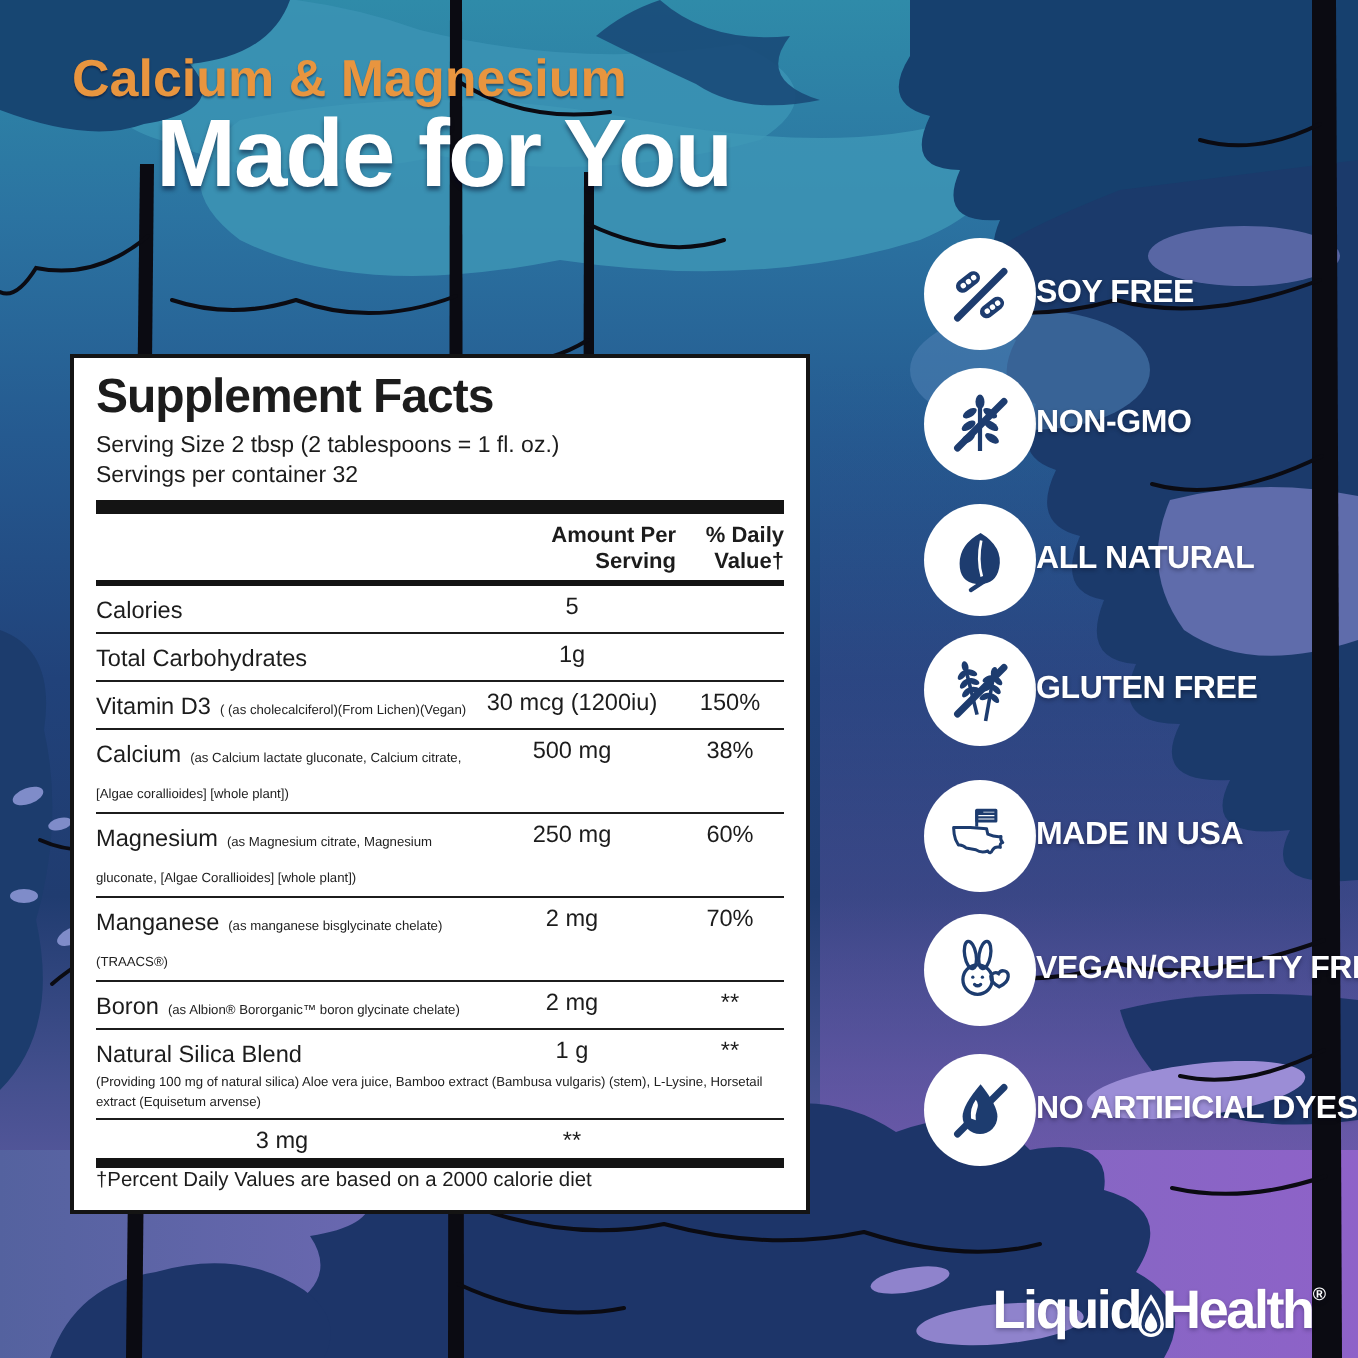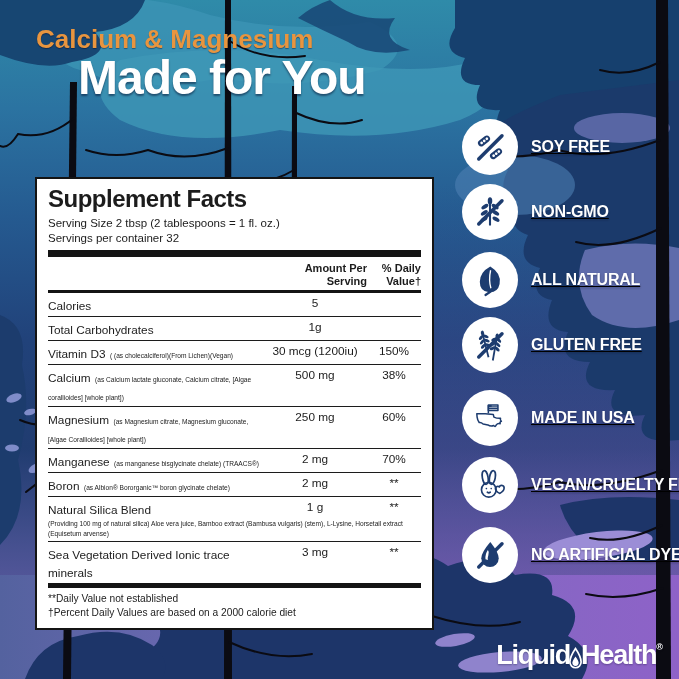--- a/index.html
+++ b/index.html
@@ -7,39 +7,39 @@
          font-family:"Liberation Sans",sans-serif;background:#223d72;}
   .bg{position:absolute;left:0;top:0;z-index:0;}
 
   
   .kicker{position:absolute;left:36px;top:24px;z-index:3;font-size:26px;font-weight:bold;
           color:var(--accent-orange,#E8953F);letter-spacing:0;text-shadow:0 1px 1px rgba(0,0,30,.4);}
   .title{position:absolute;left:33px;top:50px;z-index:3;font-size:48px;font-weight:bold;color:#fff;
          letter-spacing:-1px;text-shadow:0 2px 2px rgba(0,0,30,.45);margin-left:45px;}
 
   
-  .panel{position:absolute;left:35px;top:177px;width:399px;z-index:2;background:#fff;
+  .panel{position:absolute;left:35px;top:177px;width:370px;z-index:2;background:#fff;
          border:2px solid #141414;box-sizing:border-box;padding:6px 11px 7px;color:#1c1c1c;}
   .sf-title{font-size:24px;font-weight:bold;letter-spacing:-0.5px;margin:0 0 3px;}
   .sf-serving{font-size:11.5px;font-weight:normal;line-height:1.3;}
   .bar-thick{height:7px;background:#141414;margin-top:4px;}
   .bar-med{height:5px;background:#141414;}
   .grid3{display:grid;grid-template-columns:1fr 104px 54px;align-items:start;}
   .sf-headrow{border-bottom:3px solid #141414;padding:5px 0 3px;align-items:end;}
   .colhead{font-size:11px;font-weight:bold;text-align:right;line-height:1.15;}
   .sf-row{border-bottom:1.5px solid #1c1c1c;padding:3px 0 2px;}
   .sf-row.last{border-bottom:none;}
   .name{font-size:11.8px;}
   .detail{font-size:6.6px;color:#222;}
   .sub{grid-column:1/4;font-size:6.6px;line-height:1.5;padding-top:1px;color:#222;}
   .amt,.dv{font-size:11.8px;text-align:center;}
   .foot{font-size:10.2px;line-height:1.42;padding-top:4px;}
 
   
-  .badge{position:absolute;left:462px;z-index:2;display:flex;align-items:center;gap:13px;height:56px;text-decoration:underline;}
+  .badge{position:absolute;left:462px;z-index:2;display:flex;align-items:center;height:56px;}
   .circle{width:56px;height:56px;border-radius:50%;background:#fff;flex:0 0 56px;
           display:flex;align-items:center;justify-content:center;color:var(--badge-navy,#1D3C6F);}
   .circle svg{width:36px;height:36px;display:block;}
   .badge-label{color:#fff;font-weight:bold;font-size:16px;letter-spacing:-0.2px;white-space:nowrap;
                text-shadow:0 1px 2px rgba(0,0,20,.35);}
 
   
   .logo{position:absolute;right:16px;bottom:8px;z-index:3;display:flex;align-items:baseline;
         color:#fff;font-weight:bold;font-size:27px;letter-spacing:-1.2px;text-shadow:0 1px 2px rgba(0,0,30,.3);}
   .logo svg{width:15px;height:25px;margin:0 -2px;align-self:center;transform:translateY(4px);}
@@ -184,26 +184,24 @@
       <div class="amt">2 mg</div>
       <div class="dv">**</div>
     </div>
     <div class="grid3 sf-row">
       <div><span class="name">Natural Silica Blend</span></div>
       <div class="amt">1 g</div>
       <div class="dv">**</div>
       <div class="sub">(Providing 100 mg of natural silica) Aloe vera juice, Bamboo extract (Bambusa vulgaris) (stem), L-Lysine, Horsetail extract (Equisetum arvense)</div>
     </div>
     <div class="grid3 sf-row last">
-      <div><span class="name">Sea Vegetation Derived Ionic trace minerals</span></div>
       <div class="amt">3 mg</div>
       <div class="dv">**</div>
     </div>
     <div class="bar-med"></div>
-    <div class="foot" style="padding-top:4px;">**Daily Value not established</div>
     <div class="foot" style="padding-top:0;">†Percent Daily Values are based on a 2000 calorie diet</div>
   </div>
 
   <div class="badge" style="top:119px">
     <div class="circle">
       <svg viewBox="0 0 24 24">
         <g transform="rotate(-38 8 8)">
             <rect x="3.5" y="5.8" width="9" height="4.4" rx="2.2" fill="currentColor"></rect>
             <circle cx="6" cy="8" r="0.9" fill="#fff"></circle>
             <circle cx="8.2" cy="8" r="0.9" fill="#fff"></circle>

